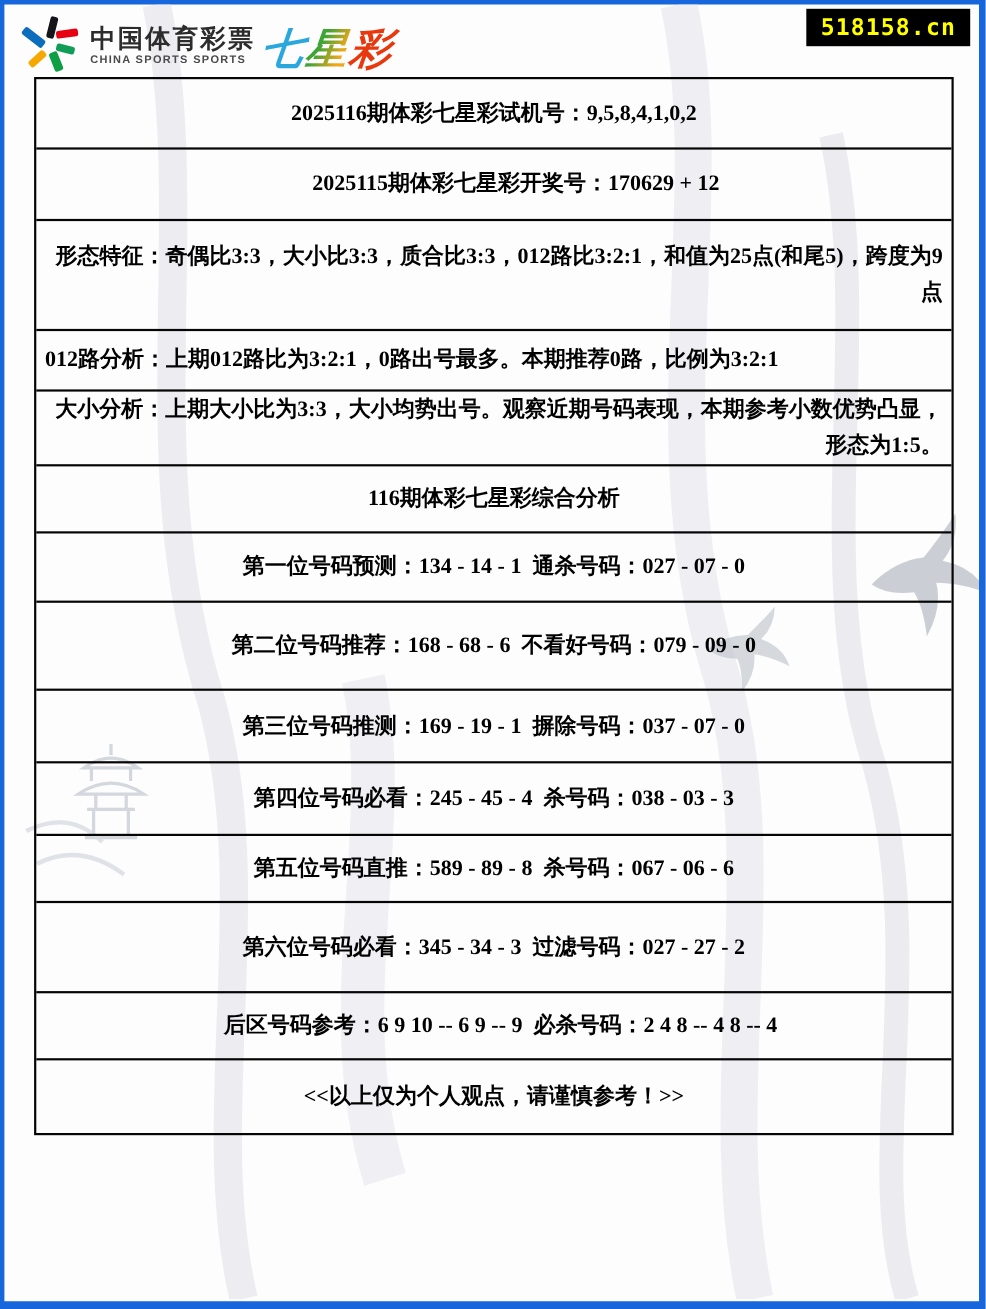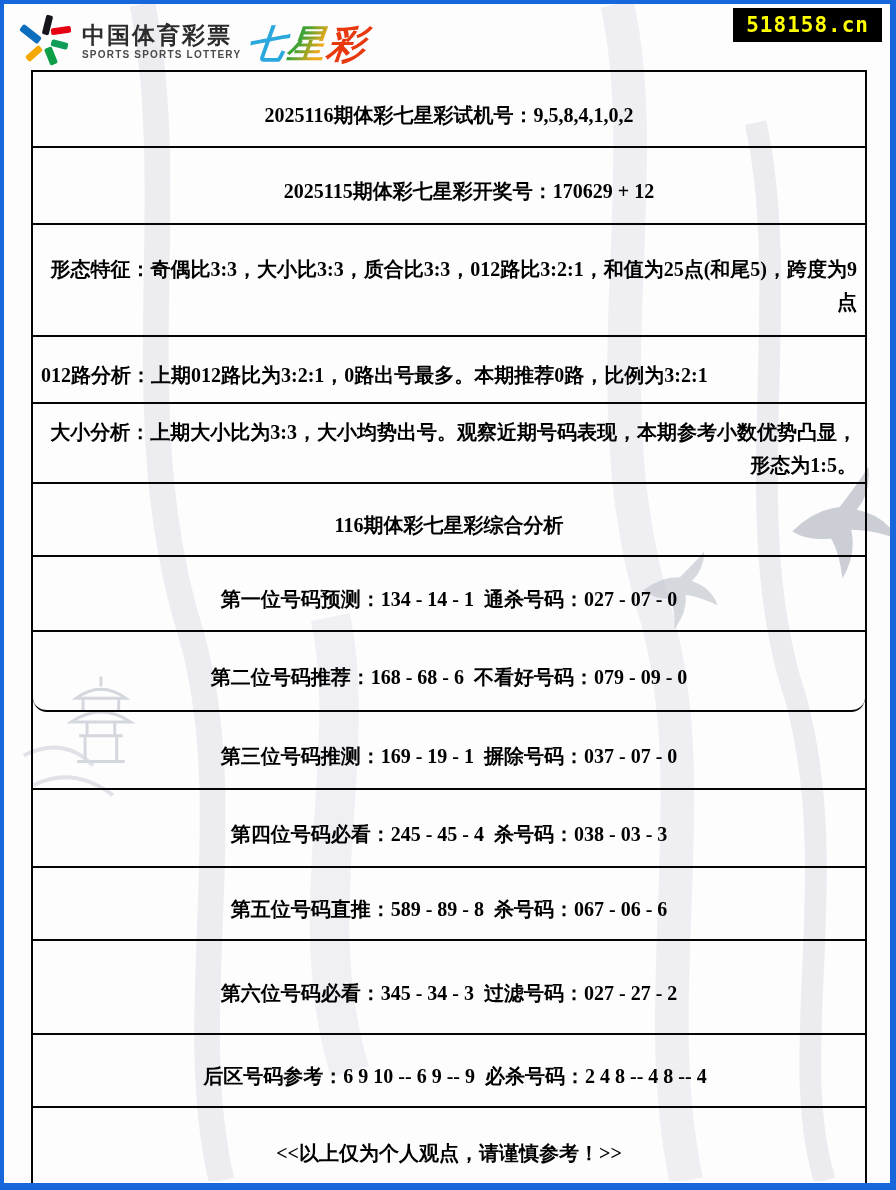--- a/index.html
+++ b/index.html
@@ -89,27 +89,26 @@
   .row{
     box-sizing:border-box;
     border-bottom:2px solid #050505;
     display:flex;align-items:center;justify-content:center;
     font-size:20px;font-weight:bold;color:#000;
     line-height:33px;
     text-align:center;
     padding:0 8px;
     background:transparent;
     white-space:pre-wrap;
-    margin-top:12px;
   }
   .row:last-child{border-bottom:none;}
   .row.left{justify-content:flex-start;text-align:right;}
   .r1{height:64px;}  .r2{height:65px;padding-left:48px;}  .r3{height:100px;}
   .r4{height:55px;}  .r5{height:68px;}  .r6{height:66px;}
-  .r7{height:61px;}  .r8{height:63px;}  .r9{height:68px;border-radius:14px;}
+  .r7{height:61px;}  .r8{height:63px;}  .r9{height:80px;}
   .r10{height:66px;} .r11{height:66px;} .r12{height:61px;}
   .r13{height:82px;} .r14{height:61px;padding-left:20px;} .r15{height:66px;}
 </style>
 </head>
 <body>
 
 <div class="page">
 
   <svg class="watermark" viewBox="0 0 896 1190" xmlns="http://www.w3.org/2000/svg">
     <path d="M140 0 C180 200 120 420 190 640 C240 820 180 1020 220 1190" stroke="#ededf1" stroke-width="26" fill="none"></path>
@@ -138,21 +137,21 @@
         <div class="logo-icon">
           <span class="bar-dark"></span>
             <span class="bar-red"></span>
             <span class="bar-blue"></span>
           <span class="bar-green1"></span>
             <span class="bar-yellow"></span>
             <span class="bar-green2"></span>
         </div>
         <div class="logo-text">
           <div class="logo-cn">中国体育彩票</div>
-          <div class="logo-en">SPORTS SPORTS LOTTERY</div>
+          <div class="logo-en">CHINA SPORTS SPORTS</div>
         </div>
         <div class="product-name"><span class="pc0">七</span><span class="pc1">星</span><span class="pc2">彩</span></div>
       </div>
       <div class="site-badge">518158.cn</div>
     </div>
 
 
     <div class="table">
       <div class="row r1">2025116期体彩七星彩试机号：9,5,8,4,1,0,2</div>
       <div class="row r2">2025115期体彩七星彩开奖号：170629 + 12</div>

